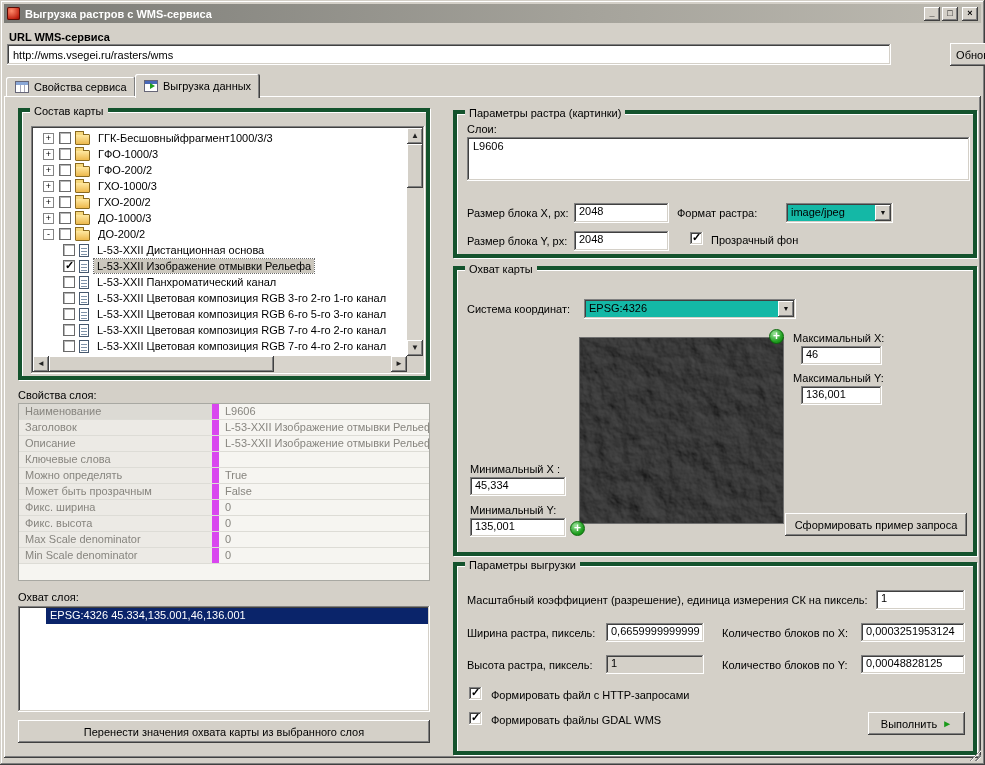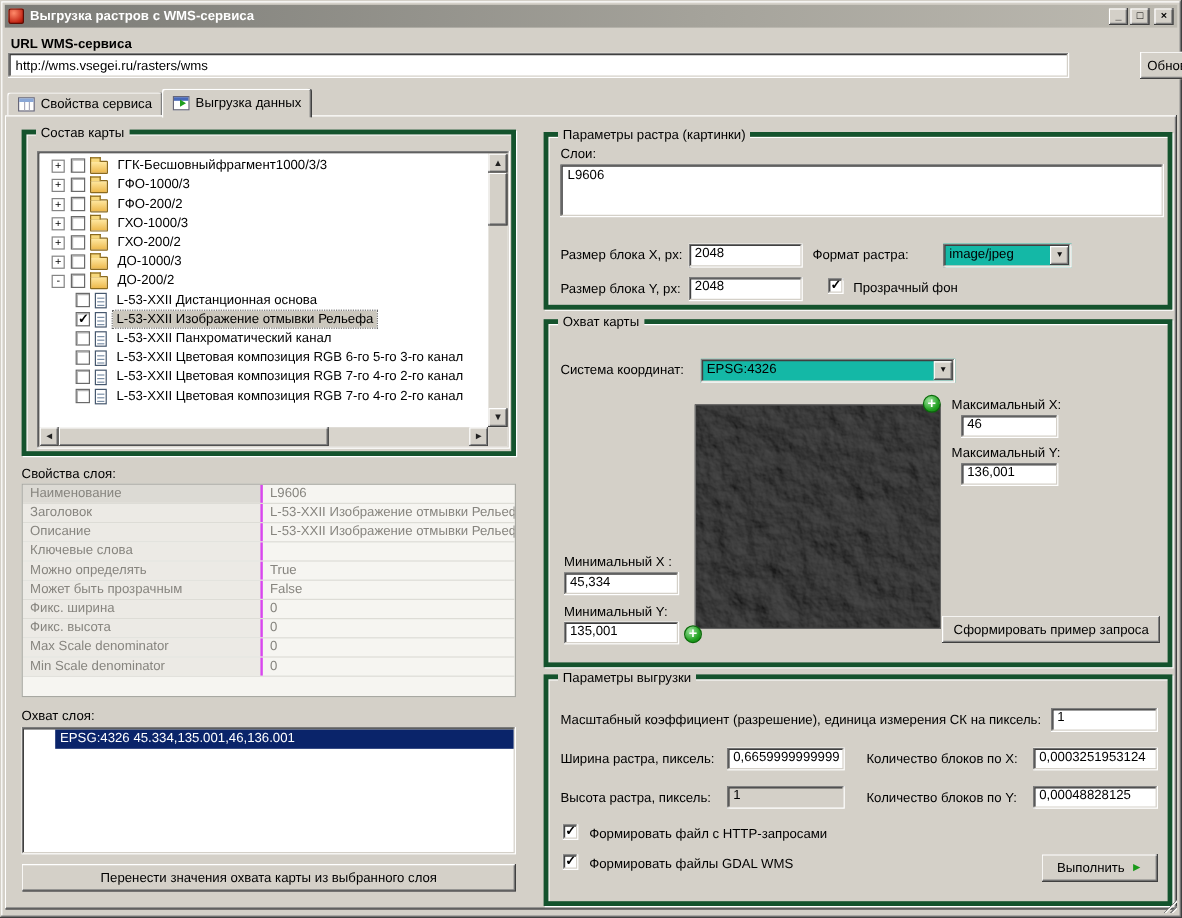--- a/index.html
+++ b/index.html
@@ -53,21 +53,21 @@
   #tree-vscroll{top:2px;right:2px;bottom:18px;width:16px;}
   #tree-hscroll{left:2px;right:18px;bottom:2px;height:16px;}
   #tree-corner{position:absolute;right:2px;bottom:2px;width:16px;height:16px;background:#d4d0c8;}
   .sbtn{position:absolute;width:16px;height:16px;background:#d4d0c8;box-shadow:inset -1px -1px 0 #404040,inset 1px 1px 0 #fff,inset -2px -2px 0 #808080,inset 2px 2px 0 #d4d0c8;font-size:8px;line-height:15px;text-align:center;color:#222;}
   .sb-up{top:0;left:0;} .sb-down{bottom:0;left:0;} .sb-left{left:0;top:0;} .sb-right{right:0;top:0;}
   #v-thumb{position:absolute;left:0;top:16px;width:16px;height:44px;background:#d4d0c8;box-shadow:inset -1px -1px 0 #404040,inset 1px 1px 0 #fff,inset -2px -2px 0 #808080,inset 2px 2px 0 #d4d0c8;}
   #h-thumb{position:absolute;top:0;left:16px;width:225px;height:16px;background:#d4d0c8;box-shadow:inset -1px -1px 0 #404040,inset 1px 1px 0 #fff,inset -2px -2px 0 #808080,inset 2px 2px 0 #d4d0c8;}
   
   #props{position:absolute;left:18px;top:403px;width:412px;height:178px;background:#f6f5f1;border:1px solid #a8a8a2;overflow:hidden;z-index:4;}
   .prow{height:16px;display:flex;border-bottom:1px solid #dddcd6;color:#87857f;}
-  .pname{width:200px;padding:1px 6px;border-right:2px solid #d946ef;background:#eceae5;overflow:hidden;white-space:nowrap;}
+  .pname{width:200px;padding:1px 6px;border-right:7px solid #d946ef;background:#eceae5;overflow:hidden;white-space:nowrap;}
   .pval{flex:1;padding:1px 6px;overflow:hidden;white-space:nowrap;}
   .prow:first-child .pname{background:#dcdad4;}
   
   #extent-list{position:absolute;left:18px;top:606px;width:412px;height:106px;background:#fff;box-shadow:inset -1px -1px 0 #fff,inset 1px 1px 0 #808080,inset -2px -2px 0 #d4d0c8,inset 2px 2px 0 #404040;padding:2px;z-index:4;}
   .sel-item{height:16px;background:#0a246a;color:#fff;padding:1px 4px;white-space:nowrap;overflow:hidden;margin-left:26px;}
   #btn-transfer{position:absolute;left:18px;top:720px;width:412px;height:23px;z-index:4;}
   
   #grp-raster{left:453px;top:110px;width:524px;height:148px;}
   #layers-box{position:absolute;left:10px;top:23px;width:503px;height:44px;background:#fff;box-shadow:inset -1px -1px 0 #fff,inset 1px 1px 0 #808080,inset -2px -2px 0 #d4d0c8,inset 2px 2px 0 #404040;padding:3px 6px;overflow:hidden;}
   .tfield{position:absolute;height:20px;border:none;outline:none;background:#fff;box-shadow:inset -1px -1px 0 #fff,inset 1px 1px 0 #808080,inset -2px -2px 0 #d4d0c8,inset 2px 2px 0 #404040;padding:2px 5px;font:11px "Liberation Sans",sans-serif;white-space:nowrap;overflow:hidden;}
@@ -175,20 +175,25 @@
             <span class="tlabel sel">L-53-XXII Изображение отмывки Рельефа</span>
           </div>
         <div class="trow child">
             <span class="cb"></span>
             <span class="dico"></span>
             <span class="tlabel">L-53-XXII Панхроматический канал</span>
           </div>
         <div class="trow child">
             <span class="cb"></span>
             <span class="dico"></span>
+            <span class="tlabel">L-53-XXII Цветовая композиция RGB 3-го 2-го 1-го канал</span>
+          </div>
+        <div class="trow child">
+            <span class="cb"></span>
+            <span class="dico"></span>
             <span class="tlabel">L-53-XXII Цветовая композиция RGB 6-го 5-го 3-го канал</span>
           </div>
         <div class="trow child">
             <span class="cb"></span>
             <span class="dico"></span>
             <span class="tlabel">L-53-XXII Цветовая композиция RGB 7-го 4-го 2-го канал</span>
           </div>
         <div class="trow child">
             <span class="cb"></span>
             <span class="dico"></span>

